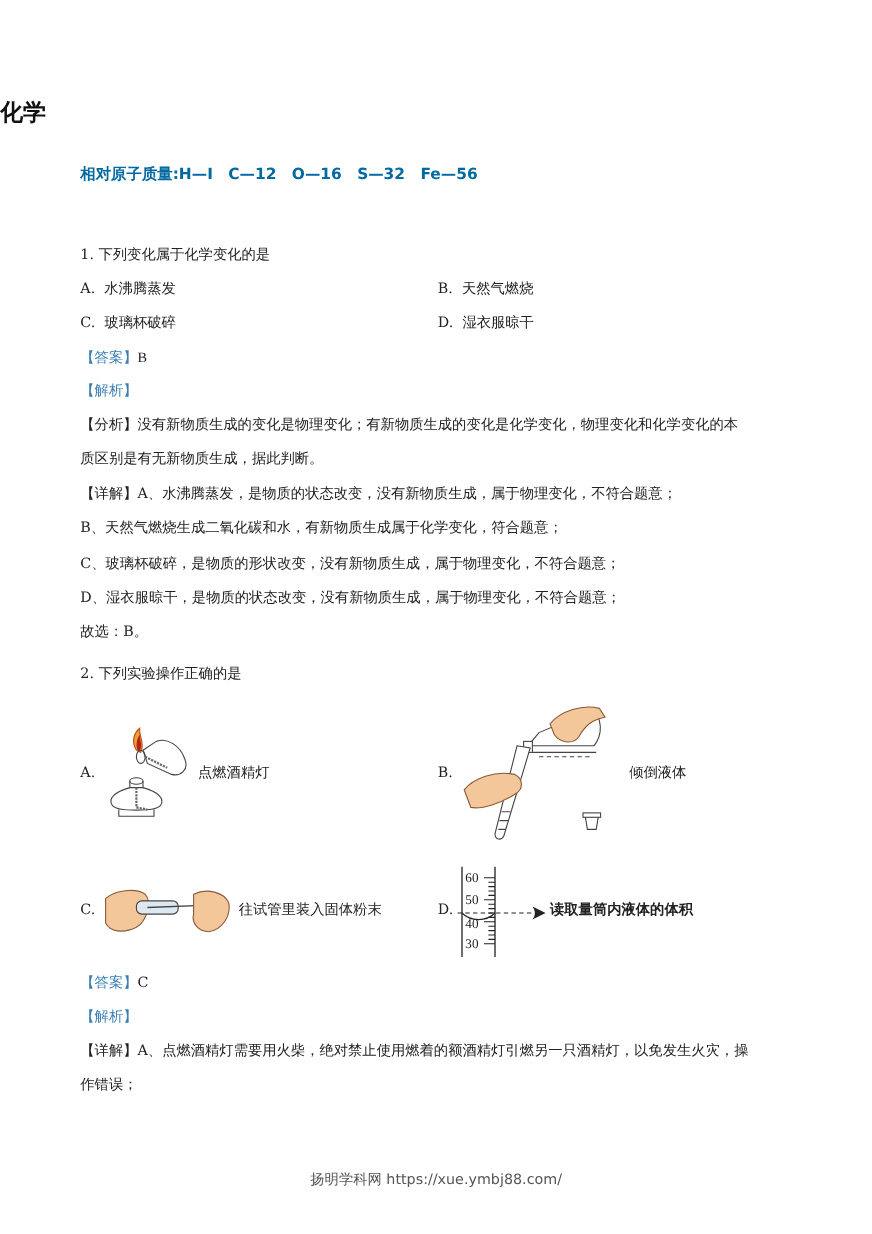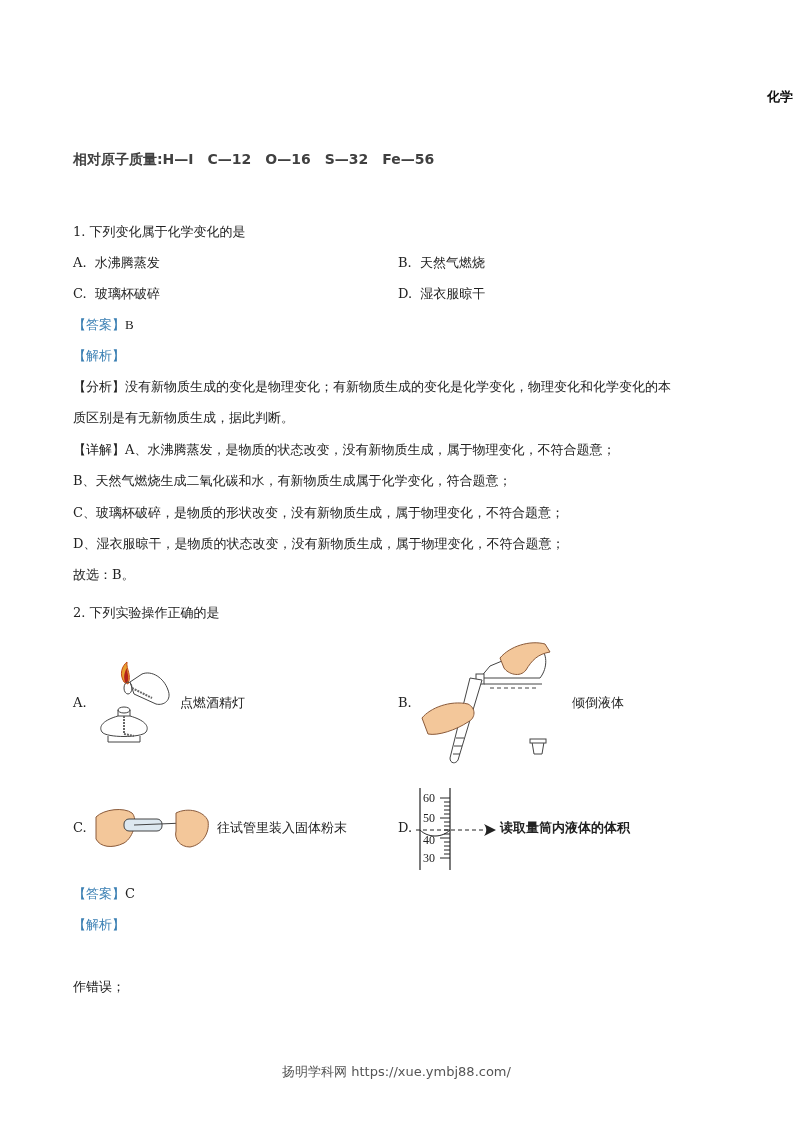--- a/index.html
+++ b/index.html
@@ -1,22 +1,22 @@
 <!DOCTYPE html>
 <html><head>
   <meta charset="utf-8">
   <style>
     html, body { margin: 0; padding: 0; background: #ffffff; }
     body { width: 793px; height: 1122px; position: relative; overflow: hidden;
            font-family: "DejaVu Serif", "Liberation Serif", serif; color: #222; }
     .page { position: absolute; left: 0; top: 0; width: 793px; height: 1122px; }
-    .title { position: absolute; top: 88px; left: 0; width: 793px; text-align: right;
-             font-size: 13px; font-weight: bold; font-family: Liberation Serif, serif; color: #111; }
+    .title { position: absolute; top: 88px; left: 0; width: 793px; text-align: left;
+             font-size: 21px; font-weight: bold; font-family: Liberation Serif, serif; color: #111; }
     .line { position: absolute; left: 73px; font-size: 13px; white-space: nowrap; line-height: 18px; }
-    .bold { font-weight: bold; font-family: "DejaVu Sans", sans-serif; font-size: 14px; color: #404040; }
+    .bold { font-weight: bold; font-family: "DejaVu Sans", sans-serif; font-size: 14px; color: #0369a1; }
     .label-blue { color: #3a7fb3; }
     .col2 { left: 398px; }
     .opt-text { position: absolute; font-size: 13px; white-space: nowrap; line-height: 18px; }
     .figure { position: absolute; }
     .footer { position: absolute; top: 1063px; left: 0; width: 793px; text-align: center;
               font-family: "DejaVu Sans", sans-serif; font-size: 13px; color: #555; }
   </style>
 </head>
 <body>
 
@@ -139,16 +139,19 @@
     <path d="M70 38 L82 44 L70 50 C73 46 73 42 70 38 Z" fill="#222"></path>
   </svg>
   <div class="opt-text" style="left:500px; top:819px;font-weight:bold;">读取量筒内液体的体积</div>
 
   <div class="line" style="top:885px;">
     <span class="label-blue">【答案】</span><span>C</span>
   </div>
   <div class="line" style="top:916px;">
     <span class="label-blue">【解析】</span>
   </div>
+  <div class="line" style="top:947px;">
+    <span>【详解】</span><span>A、点燃酒精灯需要用火柴，绝对禁止使用燃着的额酒精灯引燃另一只酒精灯，以免发生火灾，操</span>
+  </div>
   <div class="line" style="top:978px;">作错误；</div>
 
   <div class="footer">扬明学科网 https://xue.ymbj88.com/</div>
 </div>
 
 </body></html>

